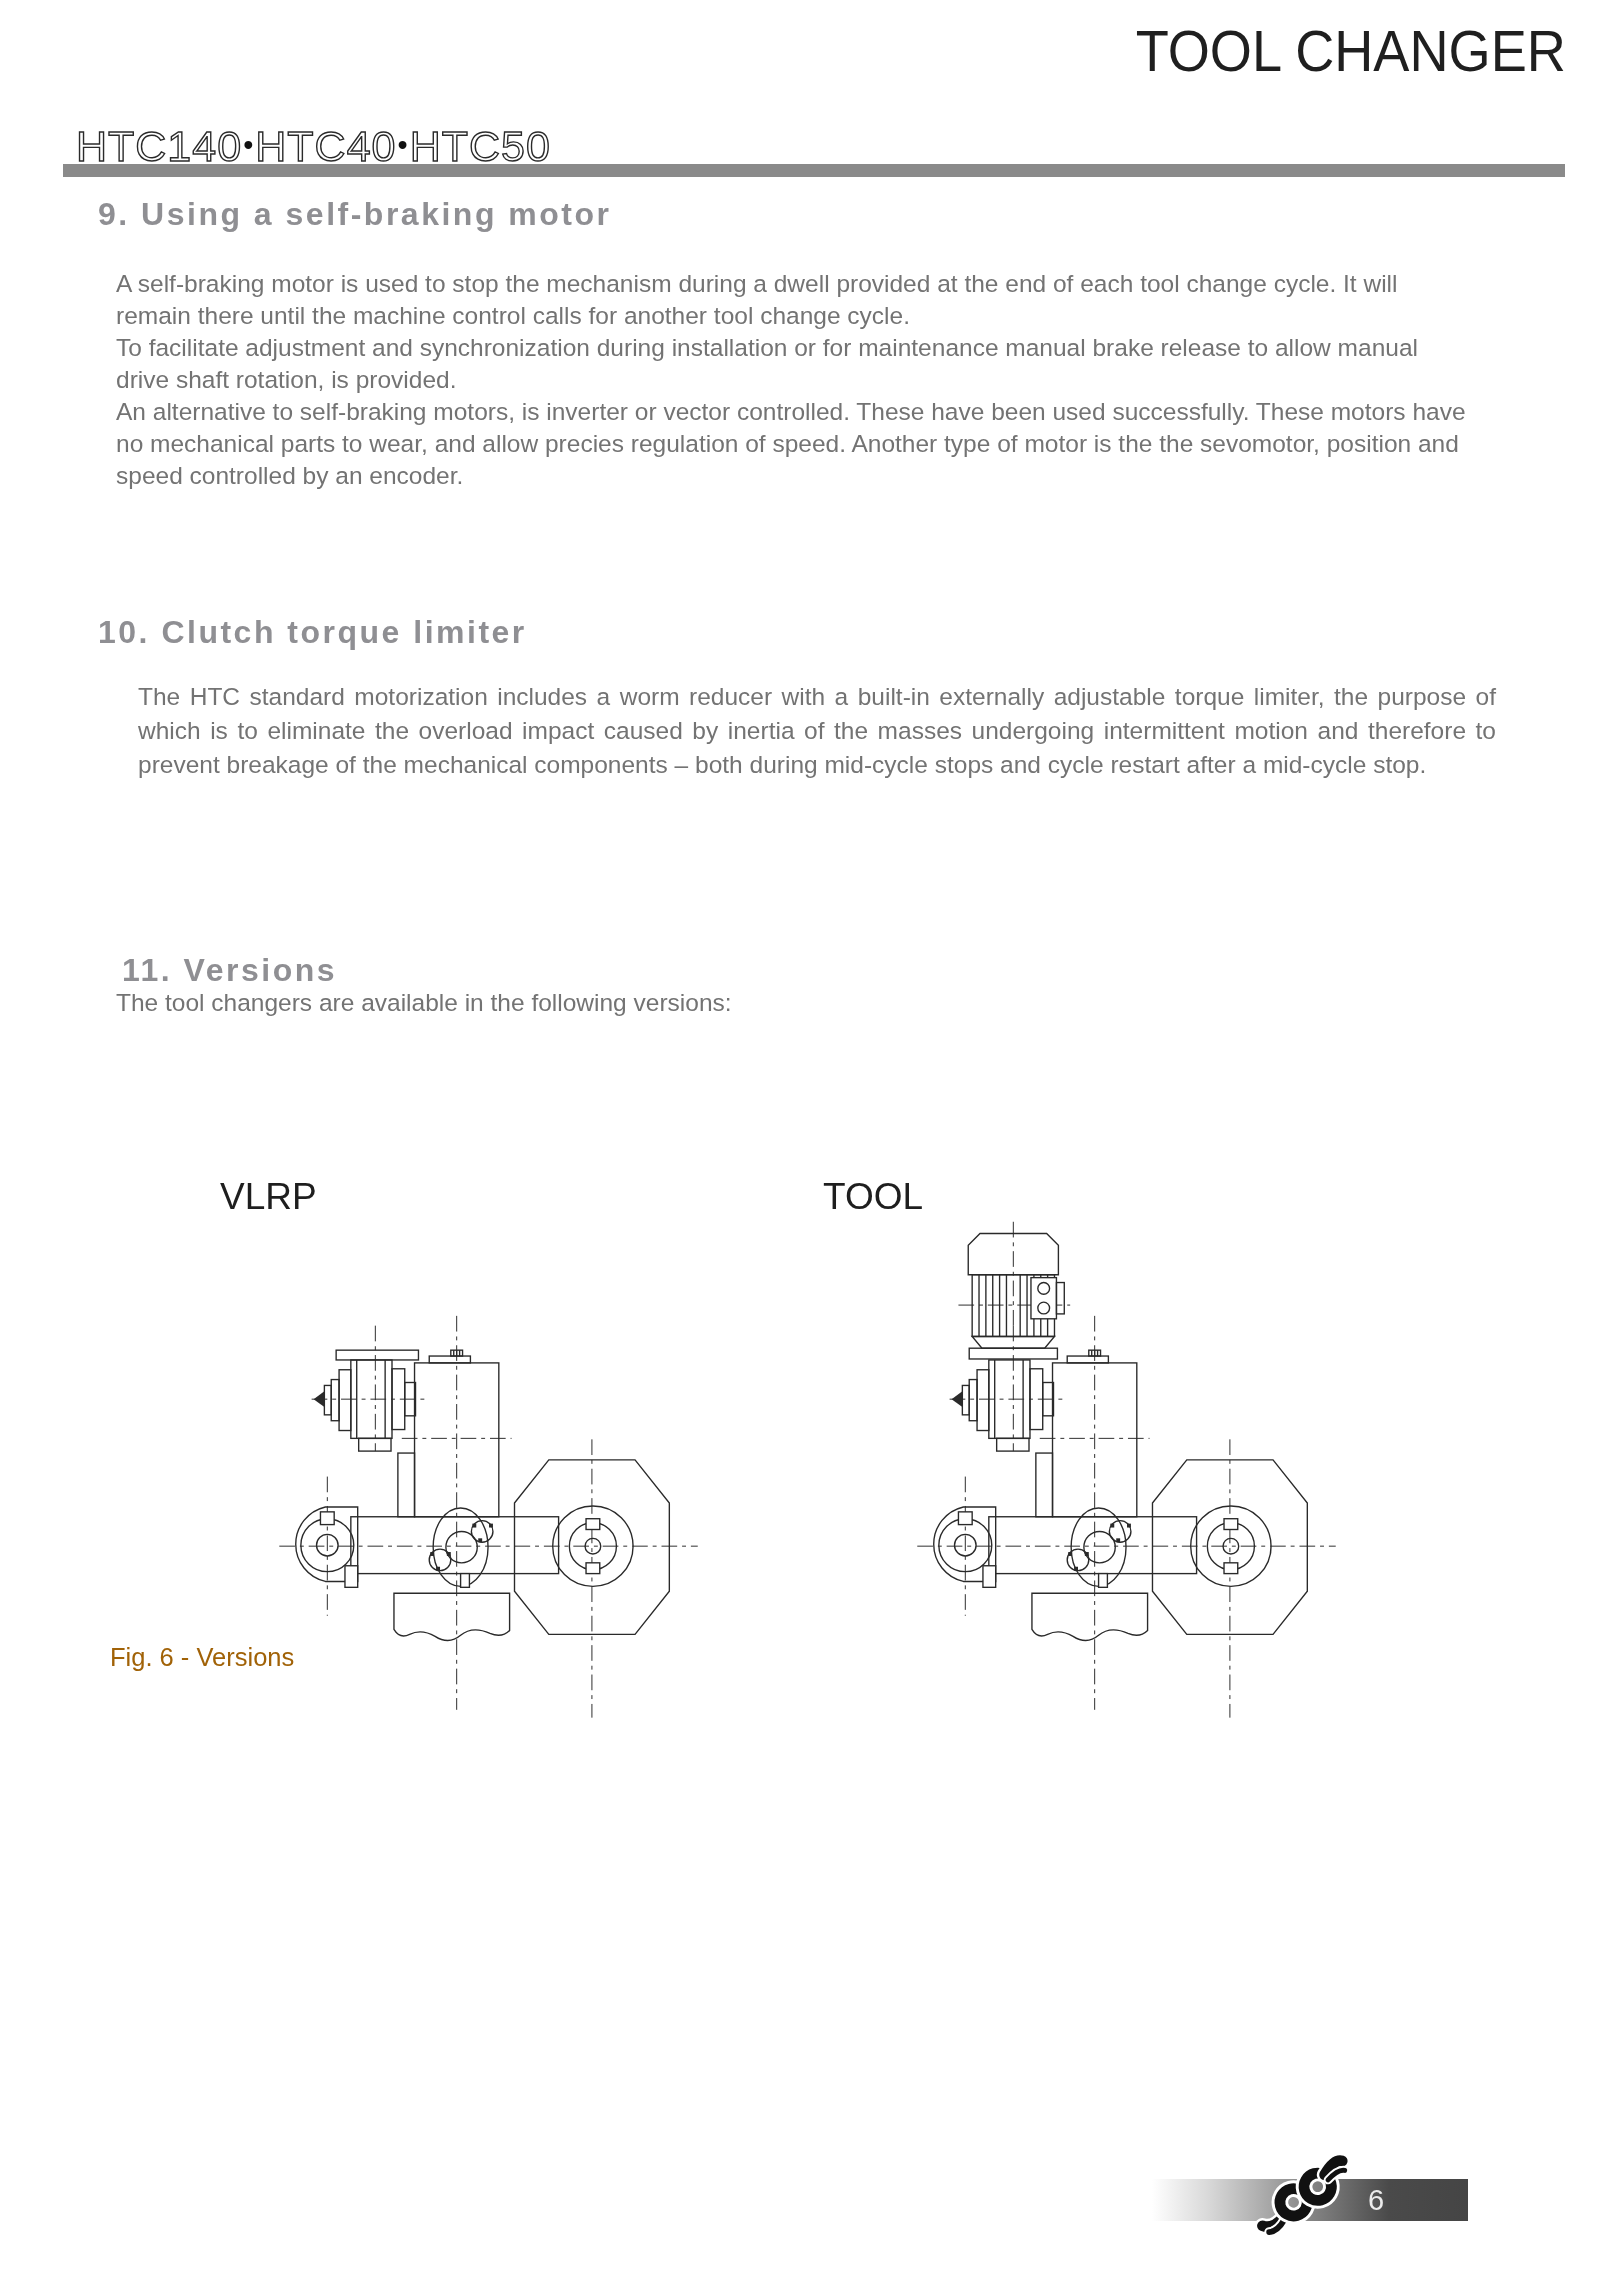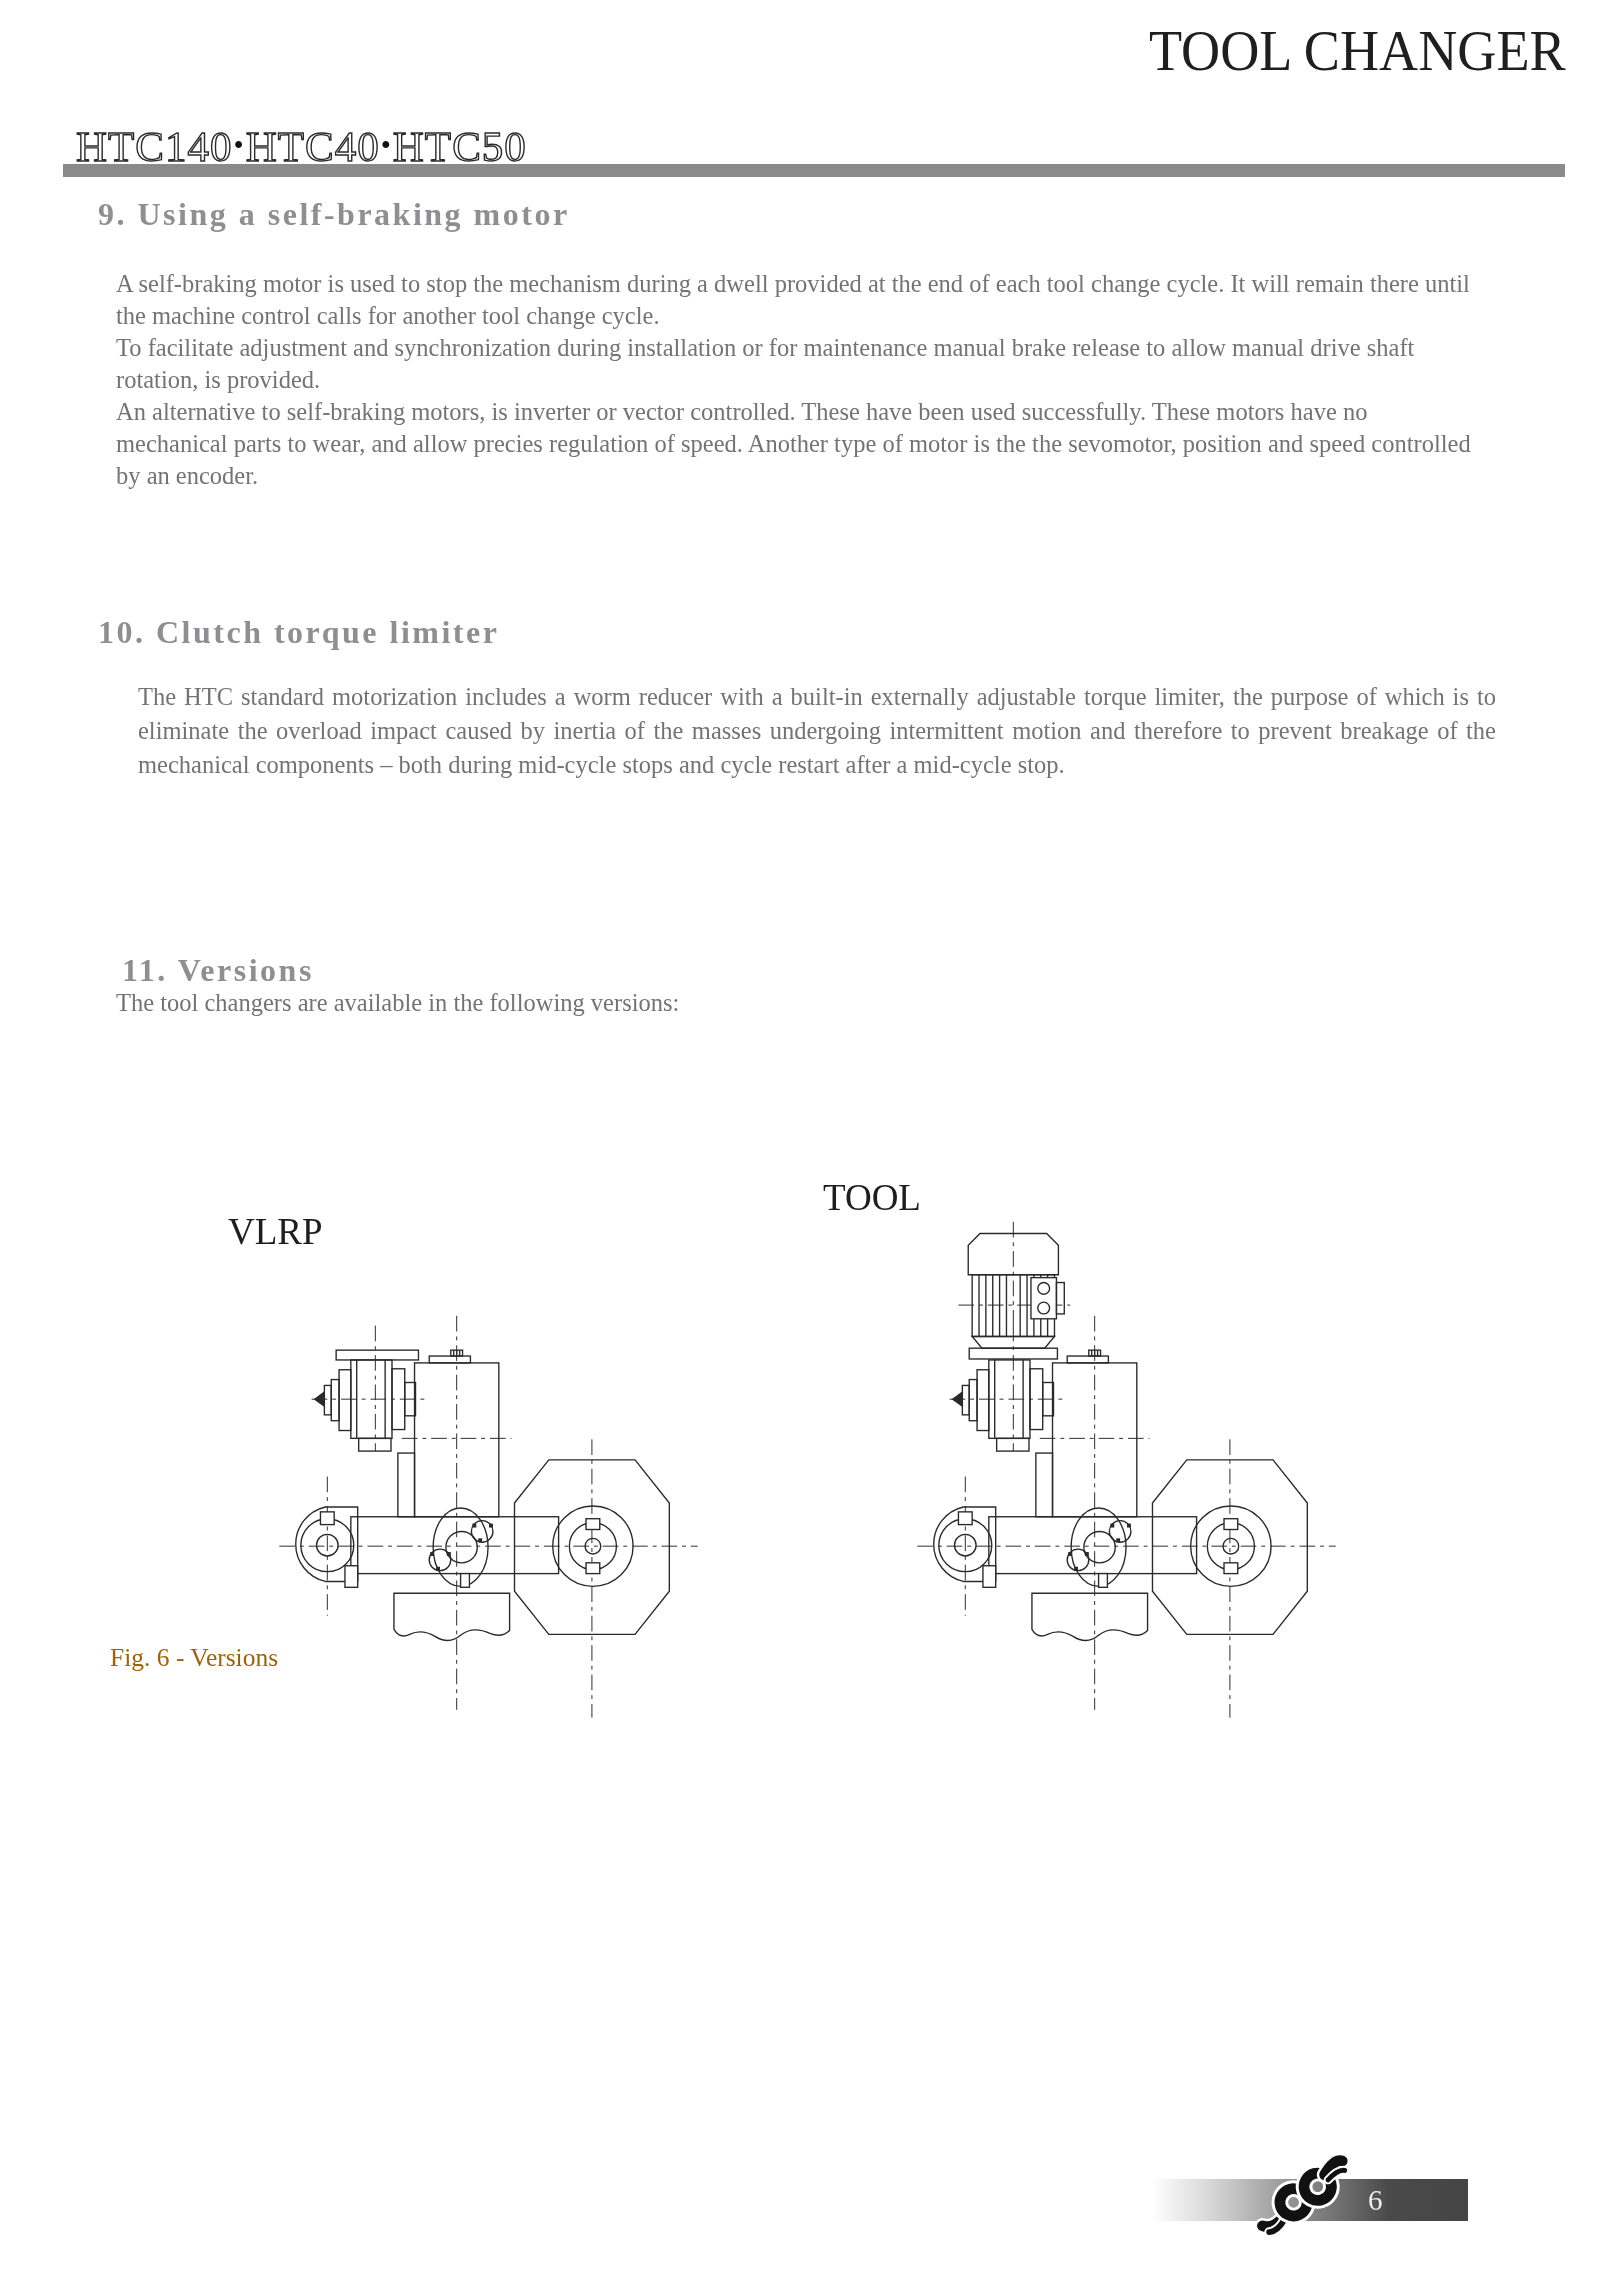--- a/index.html
+++ b/index.html
@@ -1,20 +1,20 @@
 <!DOCTYPE html>
 <html><head>
 <meta charset="utf-8">
 <style>
   html,body{margin:0;padding:0;background:#e8e8e8;}
   .page{
     position:relative;
     width:1621px;height:2293px;
     background:#ffffff;
-    font-family:Liberation Serif, serif;
+    font-family:Liberation Sans, sans-serif;
     color:#2b2b2b;
     overflow:hidden;
   }
   .abs{position:absolute;}
   .brand-title{
     top:17.6px;right:55px;
     font-size:57px;font-weight:400;color:#1f1f1f;
     letter-spacing:0px;transform:scaleX(0.95);transform-origin:right top;
     white-space:nowrap;
   }
@@ -43,21 +43,21 @@
   .p9{top:268px;left:116px;}
   .p9 p{margin:0;}
   .p10{top:680px;left:116px;line-height:34px;text-align:justify;margin-left:22px;}
   .p10 p{margin:0;}
   .p11intro{top:987px;left:116px;}
   .p11list{top:1057px;left:116px;}
   .p11list div{margin:0;}
   .fig-label{
     font-size:37px;color:#1e1e1e;top:1176px;white-space:nowrap;
   }
-  .lab-vlrp{left:228px;margin-top:34px;}
+  .lab-vlrp{left:220px;}
   .lab-vlra{left:823px;}
   .fig-caption{
     top:1643px;left:110px;font-size:25.5px;color:#a16207;
   }
   .figure-svg{top:1206px;left:147px;}
   
   .d{fill:none;stroke:#2a2a2a;stroke-width:1.4px;}
   .f{fill:#2a2a2a;stroke:none;}
   .w{fill:#ffffff;stroke:#2a2a2a;stroke-width:1.4px;}
   .cl{fill:none;stroke:#2a2a2a;stroke-width:1px;stroke-dasharray:16 5 4 5;}

